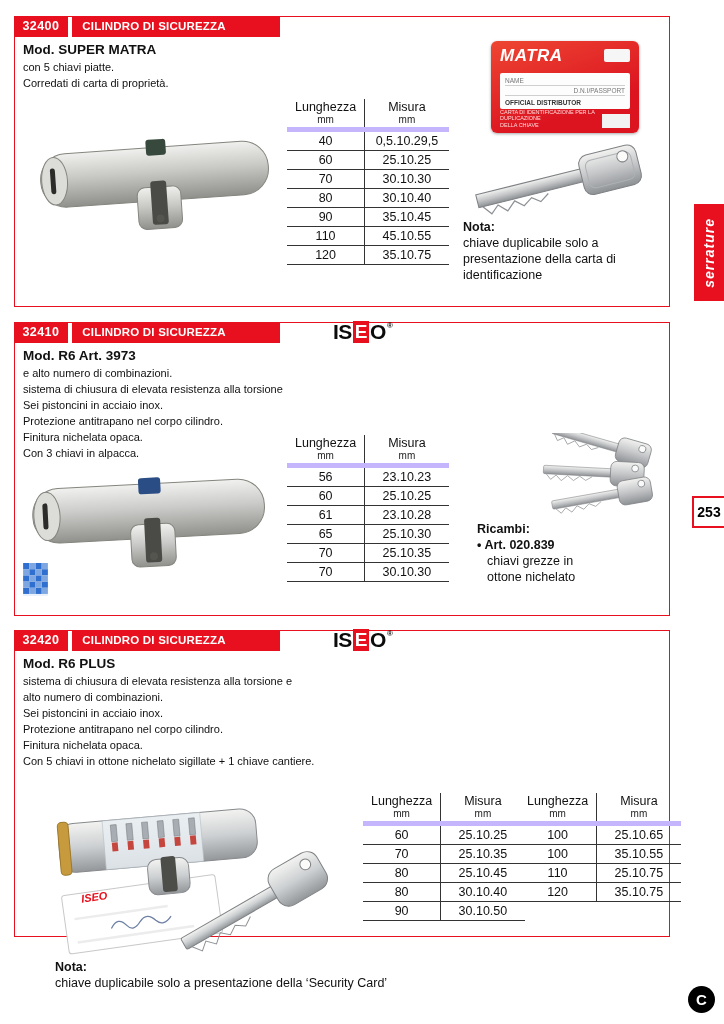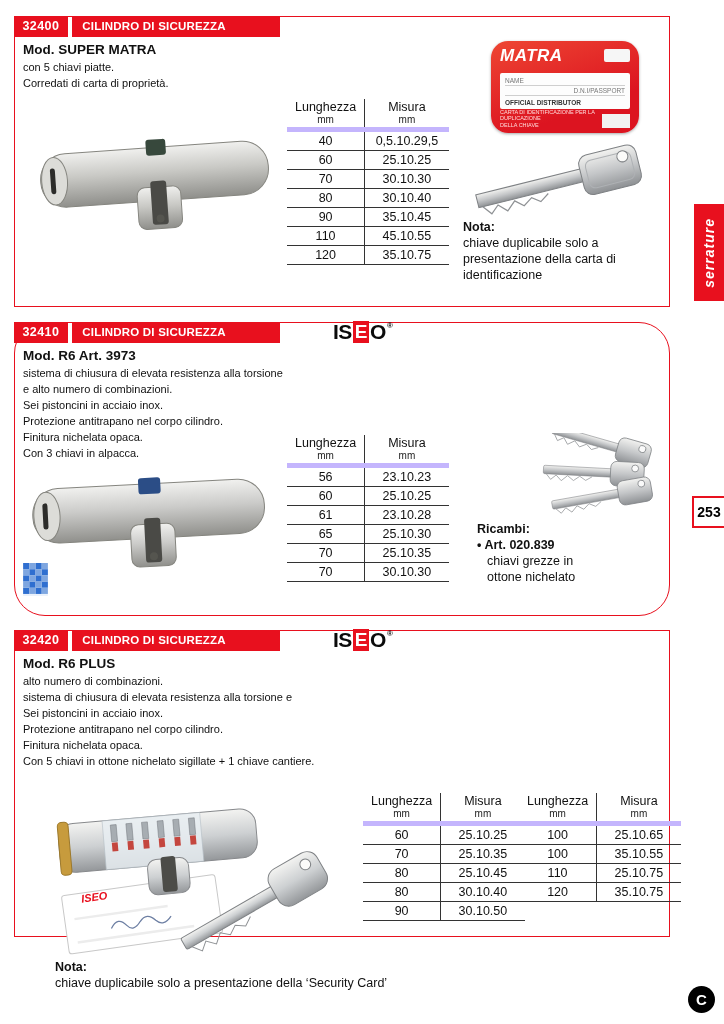--- a/index.html
+++ b/index.html
@@ -2,21 +2,21 @@
 <html><head>
 <meta charset="utf-8">
 <style>
   :root { --red:#e8101e; --ink:#111; }
   * { margin:0; padding:0; box-sizing:border-box; }
   body { background:#fff; font-family:"Liberation Sans", sans-serif; }
   .sheet { position:relative; width:724px; height:1024px; background:#fff; overflow:hidden; color:var(--ink); }
 
   .panel { position:absolute; left:14px; width:656px; border:1.5px solid var(--red); background:#fff; }
   #s1 { top:16px; height:291px; }
-  #s2 { top:322px; height:294px;border-radius:31px; }
+  #s2 { top:322px; height:294px; }
   #s3 { top:630px; height:307px; }
 
   .panel-header { position:absolute; top:-1.5px; left:-1.5px; display:flex; gap:4px; height:21px; }
   .code-box { background:var(--red); color:#fff; font-weight:bold; font-size:12.5px; display:flex; align-items:center; padding:0 9px; letter-spacing:.4px; }
   .title-band { background:var(--red); color:#fff; font-weight:bold; font-size:11.5px; display:flex; align-items:center; padding:0 10px; width:208px; letter-spacing:.2px; }
 
   .iseo-logo { position:absolute; left:318px; top:-2px; height:22px; display:flex; align-items:center; font-weight:900; font-size:21px; letter-spacing:-.5px; color:#0b0b0b; }
   .iseo-red { background:var(--red); color:#fff; padding:0 2px; margin:0 1px; font-size:19px; }
   .iseo-reg { font-size:8px; font-weight:bold; align-self:flex-start; margin-left:1px; }
 
@@ -47,21 +47,21 @@
   .nota { position:absolute; font-size:12.5px; line-height:16px; }
   .nota-label { font-weight:bold; }
   #s1 .nota { left:448px; top:202px; width:214px; }
   #s3 .nota { left:40px; top:328px; width:520px; }
 
   .ricambi { position:absolute; left:462px; top:198px; font-size:12.5px; line-height:16px; }
   .ricambi .rl { font-weight:bold; }
   .ricambi .ra { font-weight:bold; }
   .ricambi .ri { padding-left:10px; }
 
-  .matra-card { position:absolute; left:476px; top:24px; width:148px; height:92px; background:linear-gradient(160deg,#ee4633,#dc1420 70%); border-radius:17px; box-shadow:0 1px 3px rgba(0,0,0,.35); }
+  .matra-card { position:absolute; left:476px; top:24px; width:148px; height:92px; background:linear-gradient(160deg,#ee4633,#dc1420 70%); border-radius:6px; box-shadow:0 1px 3px rgba(0,0,0,.35); }
   .matra-brand { position:absolute; left:9px; top:5px; color:#fff; font-weight:bold; font-style:italic; font-size:17px; letter-spacing:.5px; }
   .matra-chip { position:absolute; right:9px; top:8px; width:26px; height:13px; background:#f6f6f6; border-radius:2px; }
   .matra-panel { position:absolute; left:9px; right:9px; top:32px; height:36px; background:#fdfdfd; border-radius:2px; padding:3px 5px; }
   .mf { font-size:6.5px; color:#777; border-bottom:1px solid #cfcfcf; line-height:9px; }
   .mf.right { text-align:right; }
   .mf.strong { color:#333; font-weight:bold; border-bottom:none; margin-top:2px; }
   .matra-footer { position:absolute; left:9px; bottom:5px; width:98px; color:#ffd9d9; font-size:5.5px; line-height:6.5px; }
   .matra-code { position:absolute; right:9px; bottom:5px; width:28px; height:14px; background:#f2f2f2; }
 
   .card-brand { position:absolute; left:34px; top:122px; transform:rotate(-8deg); color:var(--red); font-weight:bold; font-style:italic; font-size:11px; }
@@ -204,22 +204,22 @@
 
     <div class="iseo-logo">
       <span>IS</span>
         <span class="iseo-red">E</span>
         <span>O</span>
         <span class="iseo-reg">®</span>
     </div>
 
     <div class="model">Mod. R6 Art. 3973</div>
     <div class="desc-block">
+      <div>e alto numero di combinazioni.</div>
       <div>sistema di chiusura di elevata resistenza alla torsione</div>
-      <div>e alto numero di combinazioni.</div>
       <div>Sei pistoncini in acciaio inox.</div>
       <div>Protezione antitrapano nel corpo cilindro.</div>
       <div>Finitura nichelata opaca.</div>
       <div>Con 3 chiavi in alpacca.</div>
     </div>
 
     <div class="photo cyl2">
       <svg viewBox="0 0 250 120" width="100%" height="100%">
         <defs>
             <linearGradient id="m2" x1="0" y1="0" x2="0" y2="1">
@@ -348,22 +348,22 @@
 
     <div class="iseo-logo">
       <span>IS</span>
         <span class="iseo-red">E</span>
         <span>O</span>
         <span class="iseo-reg">®</span>
     </div>
 
     <div class="model">Mod. R6 PLUS</div>
     <div class="desc-block">
+      <div>sistema di chiusura di elevata resistenza alla torsione e</div>
       <div>alto numero di combinazioni.</div>
-      <div>sistema di chiusura di elevata resistenza alla torsione e</div>
       <div>Sei pistoncini in acciaio inox.</div>
       <div>Protezione antitrapano nel corpo cilindro.</div>
       <div>Finitura nichelata opaca.</div>
       <div>Con 5 chiavi in ottone nichelato sigillate + 1 chiave cantiere.</div>
     </div>
 
     <div class="photo photo3">
       <svg viewBox="0 0 320 200" width="100%" height="100%">
         <defs>
             <linearGradient id="m5" x1="0" y1="0" x2="0" y2="1">

